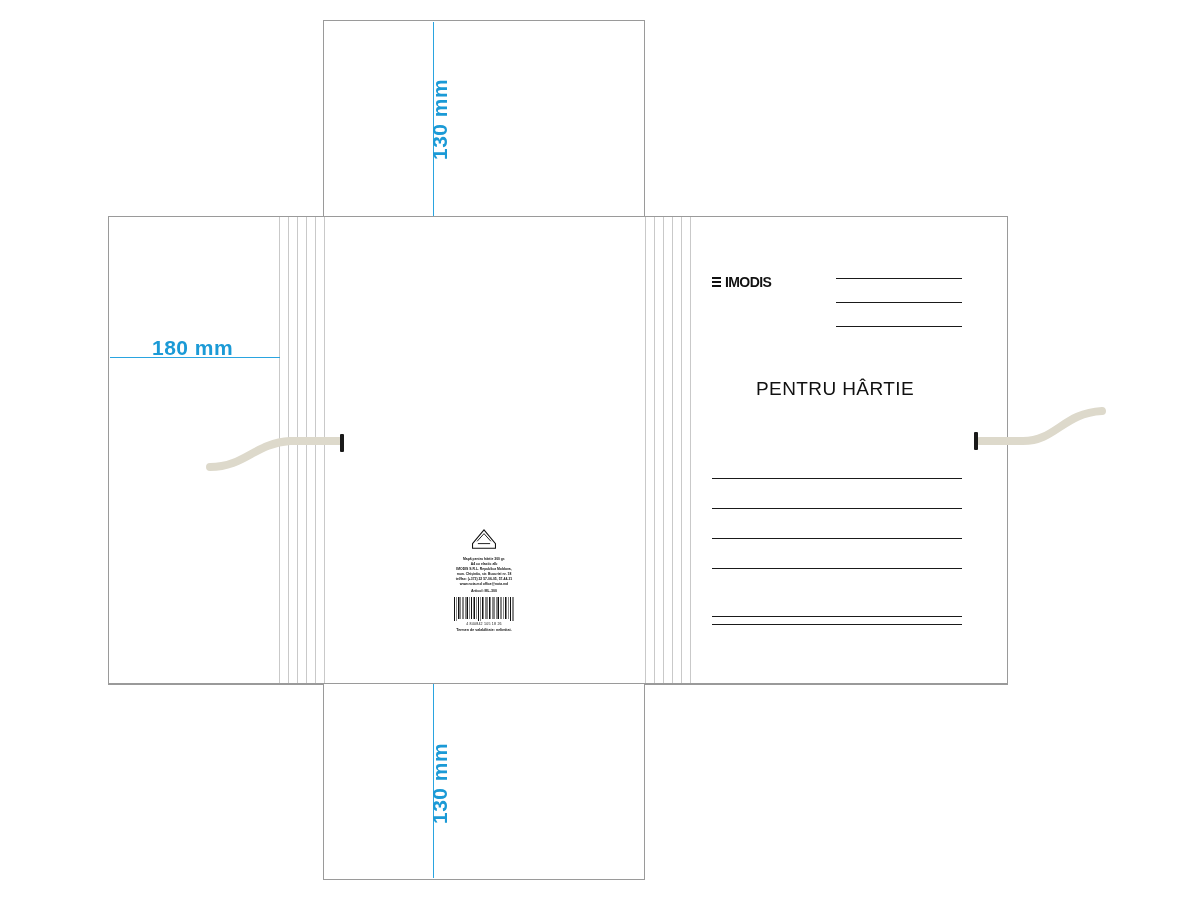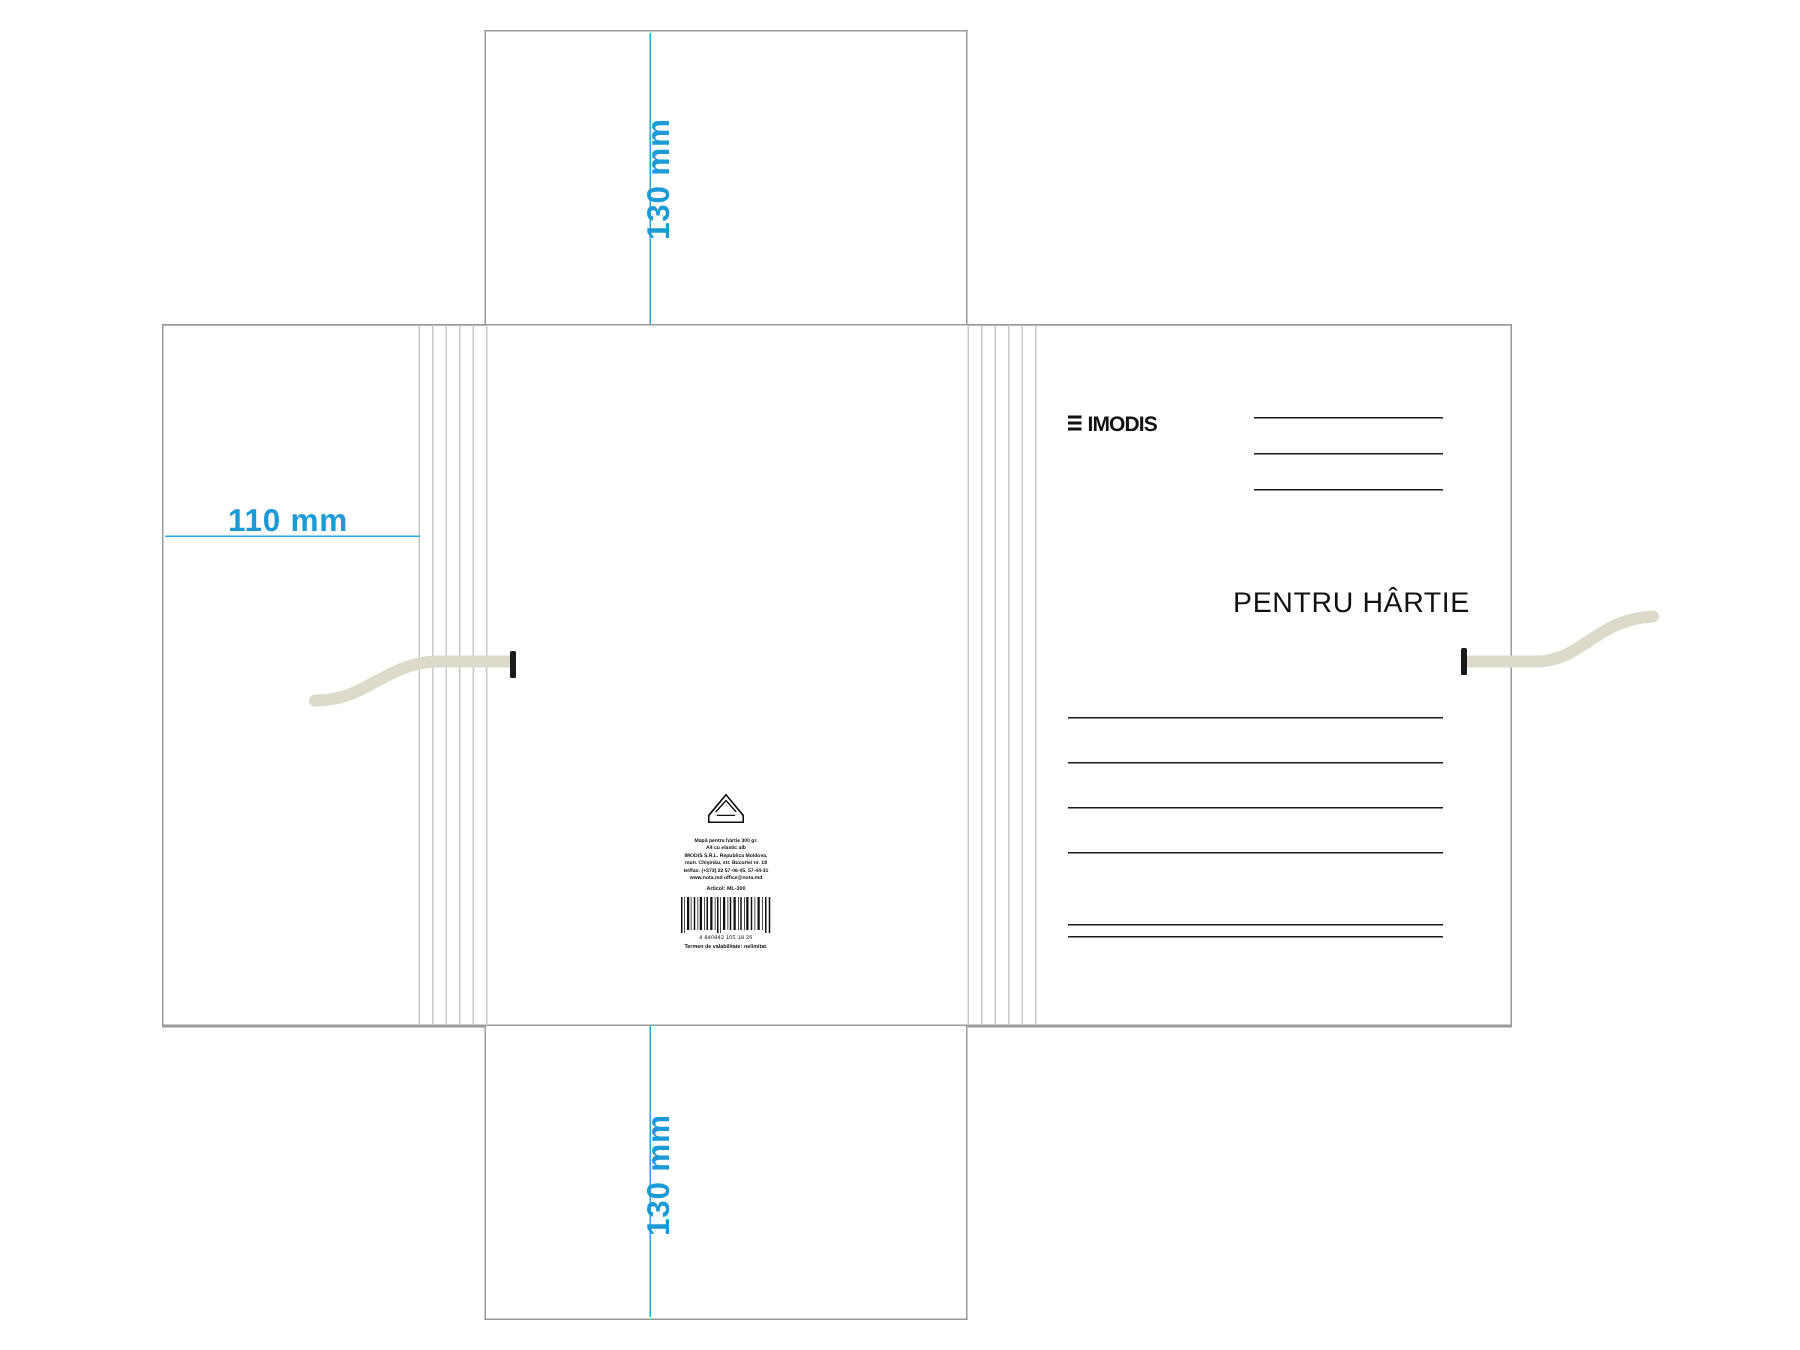--- a/index.html
+++ b/index.html
@@ -138,25 +138,24 @@
     text-align: center;
   }
   .title-main {
     font-size: 48px;
     font-weight: bold;
     letter-spacing: 1px;
     color: #111;
     line-height: 1;
   }
   .title-sub {
-    margin-top: 20px;
+    margin-top: 6px;
     font-size: 19px;
     color: #111;
     letter-spacing: 0.4px;
-    text-align: right;
   }
   .rule-body { left: 22px; width: 250px; }
 
   
   #backlabel {
     position: absolute;
     left: 443px;
     top: 528px;
     width: 82px;
     text-align: center;
@@ -227,21 +226,21 @@
     <span class="ln" style="left:45px;"></span>
   </div>
 
   <div class="dim-line dim-v" style="left:433px; top:22px; height:194px;"></div>
   <div class="dim-label rot" style="left:428px; top:160px;">130 mm</div>
 
   <div class="dim-line dim-v" style="left:433px; top:684px; height:194px;"></div>
   <div class="dim-label rot" style="left:428px; top:824px;">130 mm</div>
 
   <div class="dim-line dim-h" style="left:110px; top:357px; width:170px;"></div>
-  <div class="dim-label" style="left:152px; top:336px;">110 mm</div>
+  <div class="dim-label" style="left:152px; top:336px;">180 mm</div>
 
   <svg style="position:absolute; left:205px; top:415px; width:145px; height:70px;" viewBox="0 0 145 70">
     <path d="M5 52 C 40 52, 50 28, 85 26 L 135 26" stroke="#ddd9cb" stroke-width="8" fill="none" stroke-linecap="round"></path>
   </svg>
   <div class="clasp" style="left:340px; top:434px;"></div>
 
   <svg style="position:absolute; left:978px; top:395px; width:130px; height:70px;" viewBox="0 0 130 70">
     <path d="M2 46 L 45 46 C 78 46, 85 18, 124 16" stroke="#ddd9cb" stroke-width="8" fill="none" stroke-linecap="round"></path>
   </svg>
   <div class="clasp" style="left:974px; top:432px;"></div>

